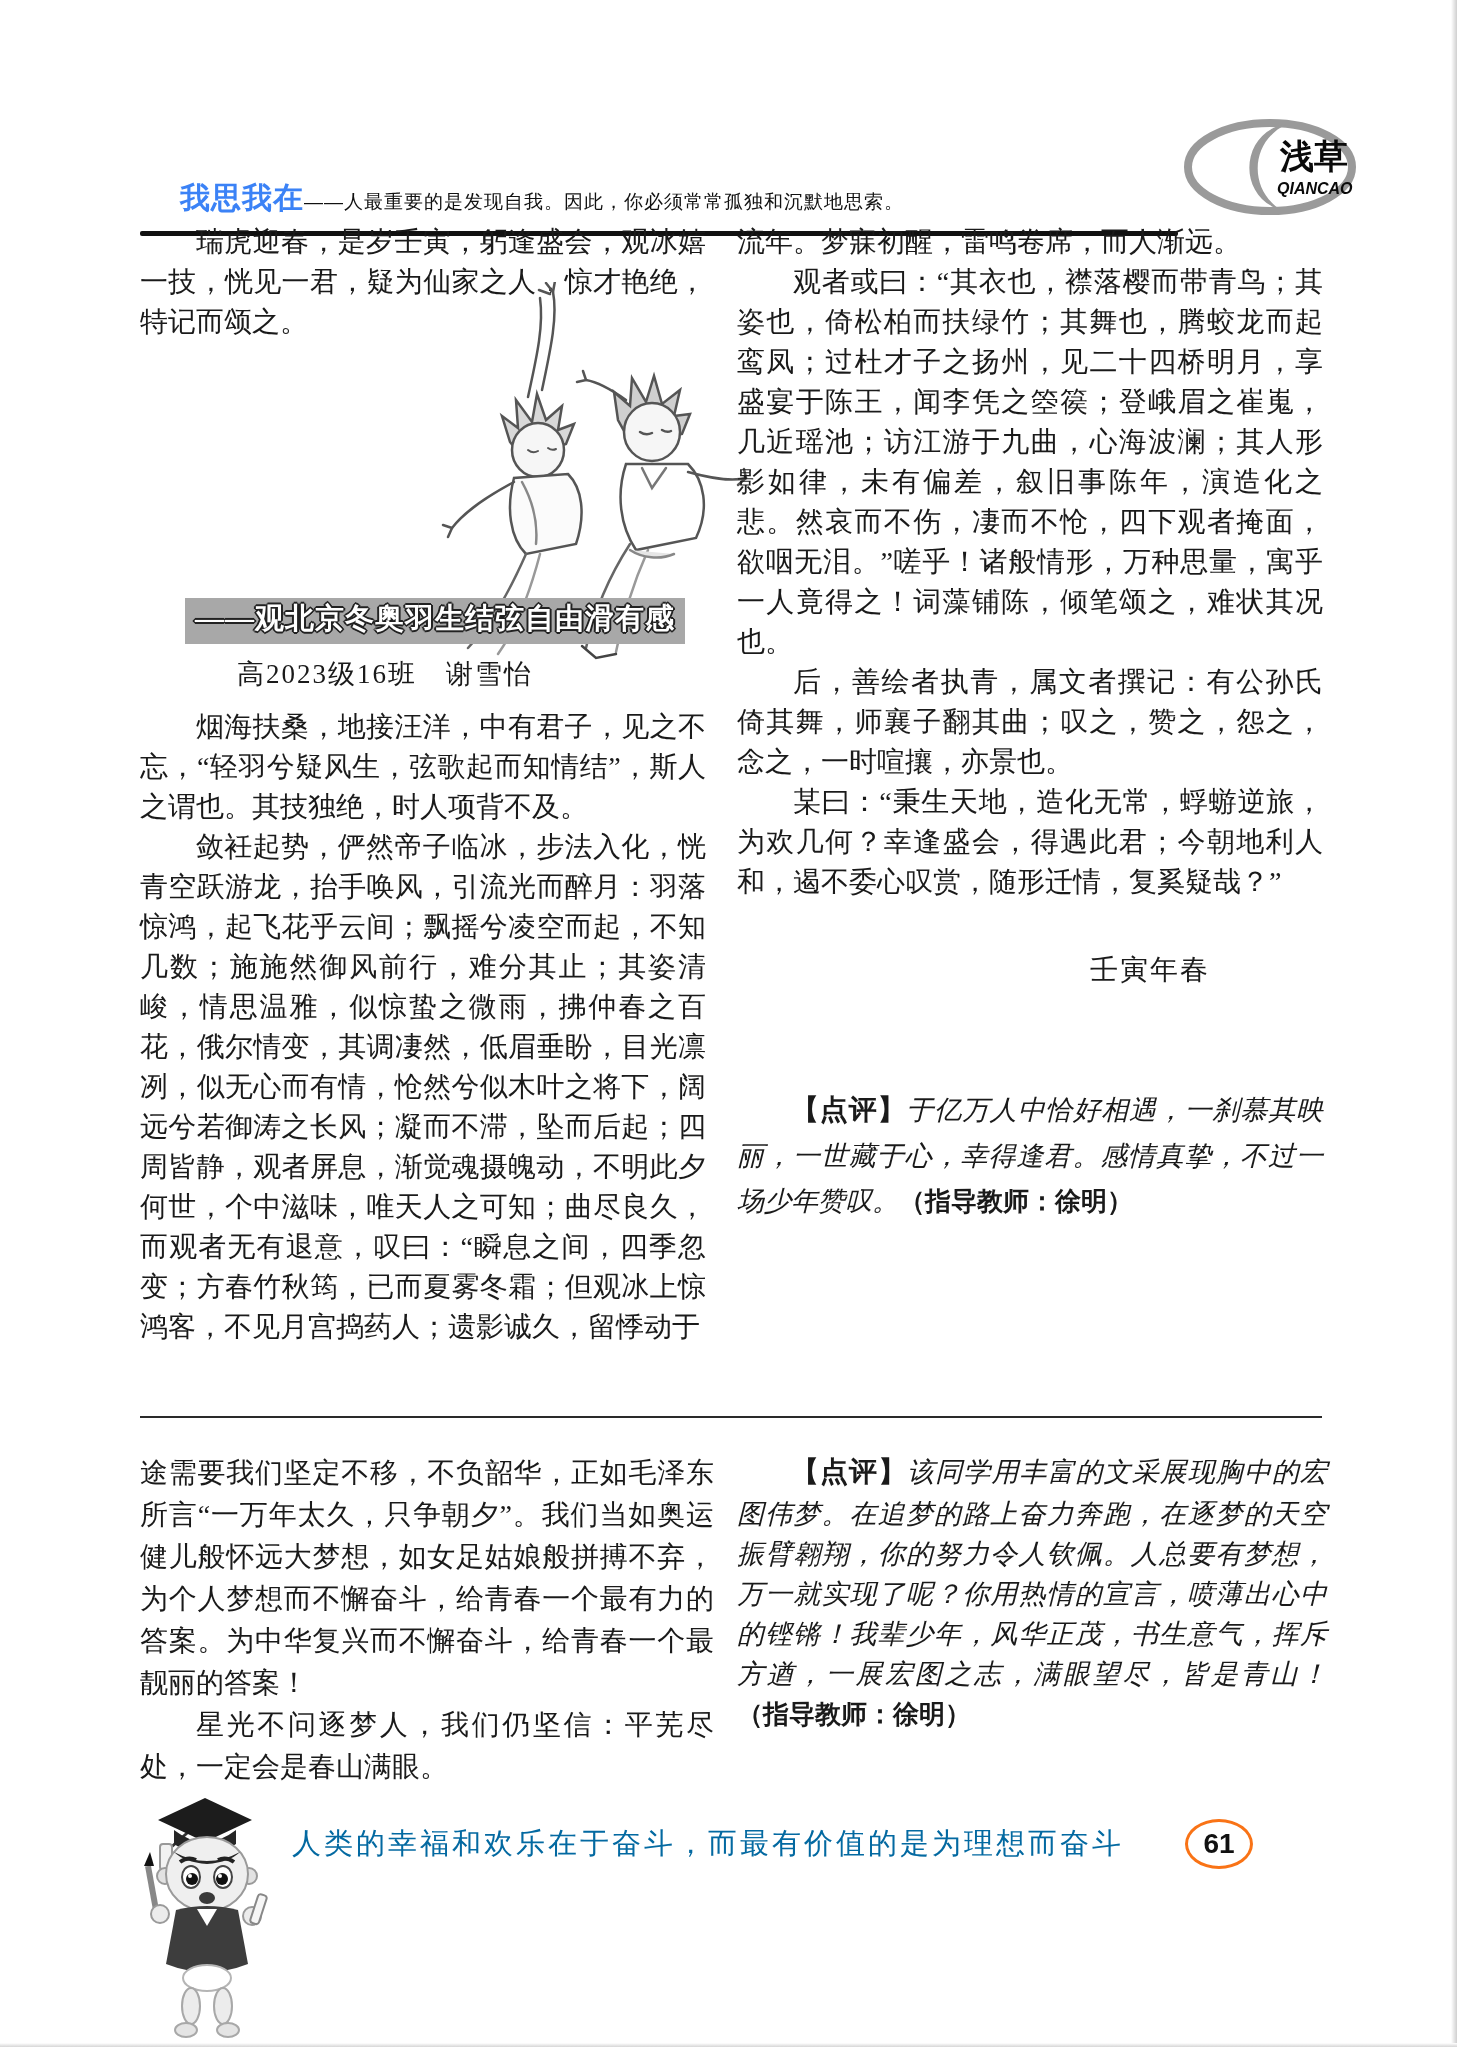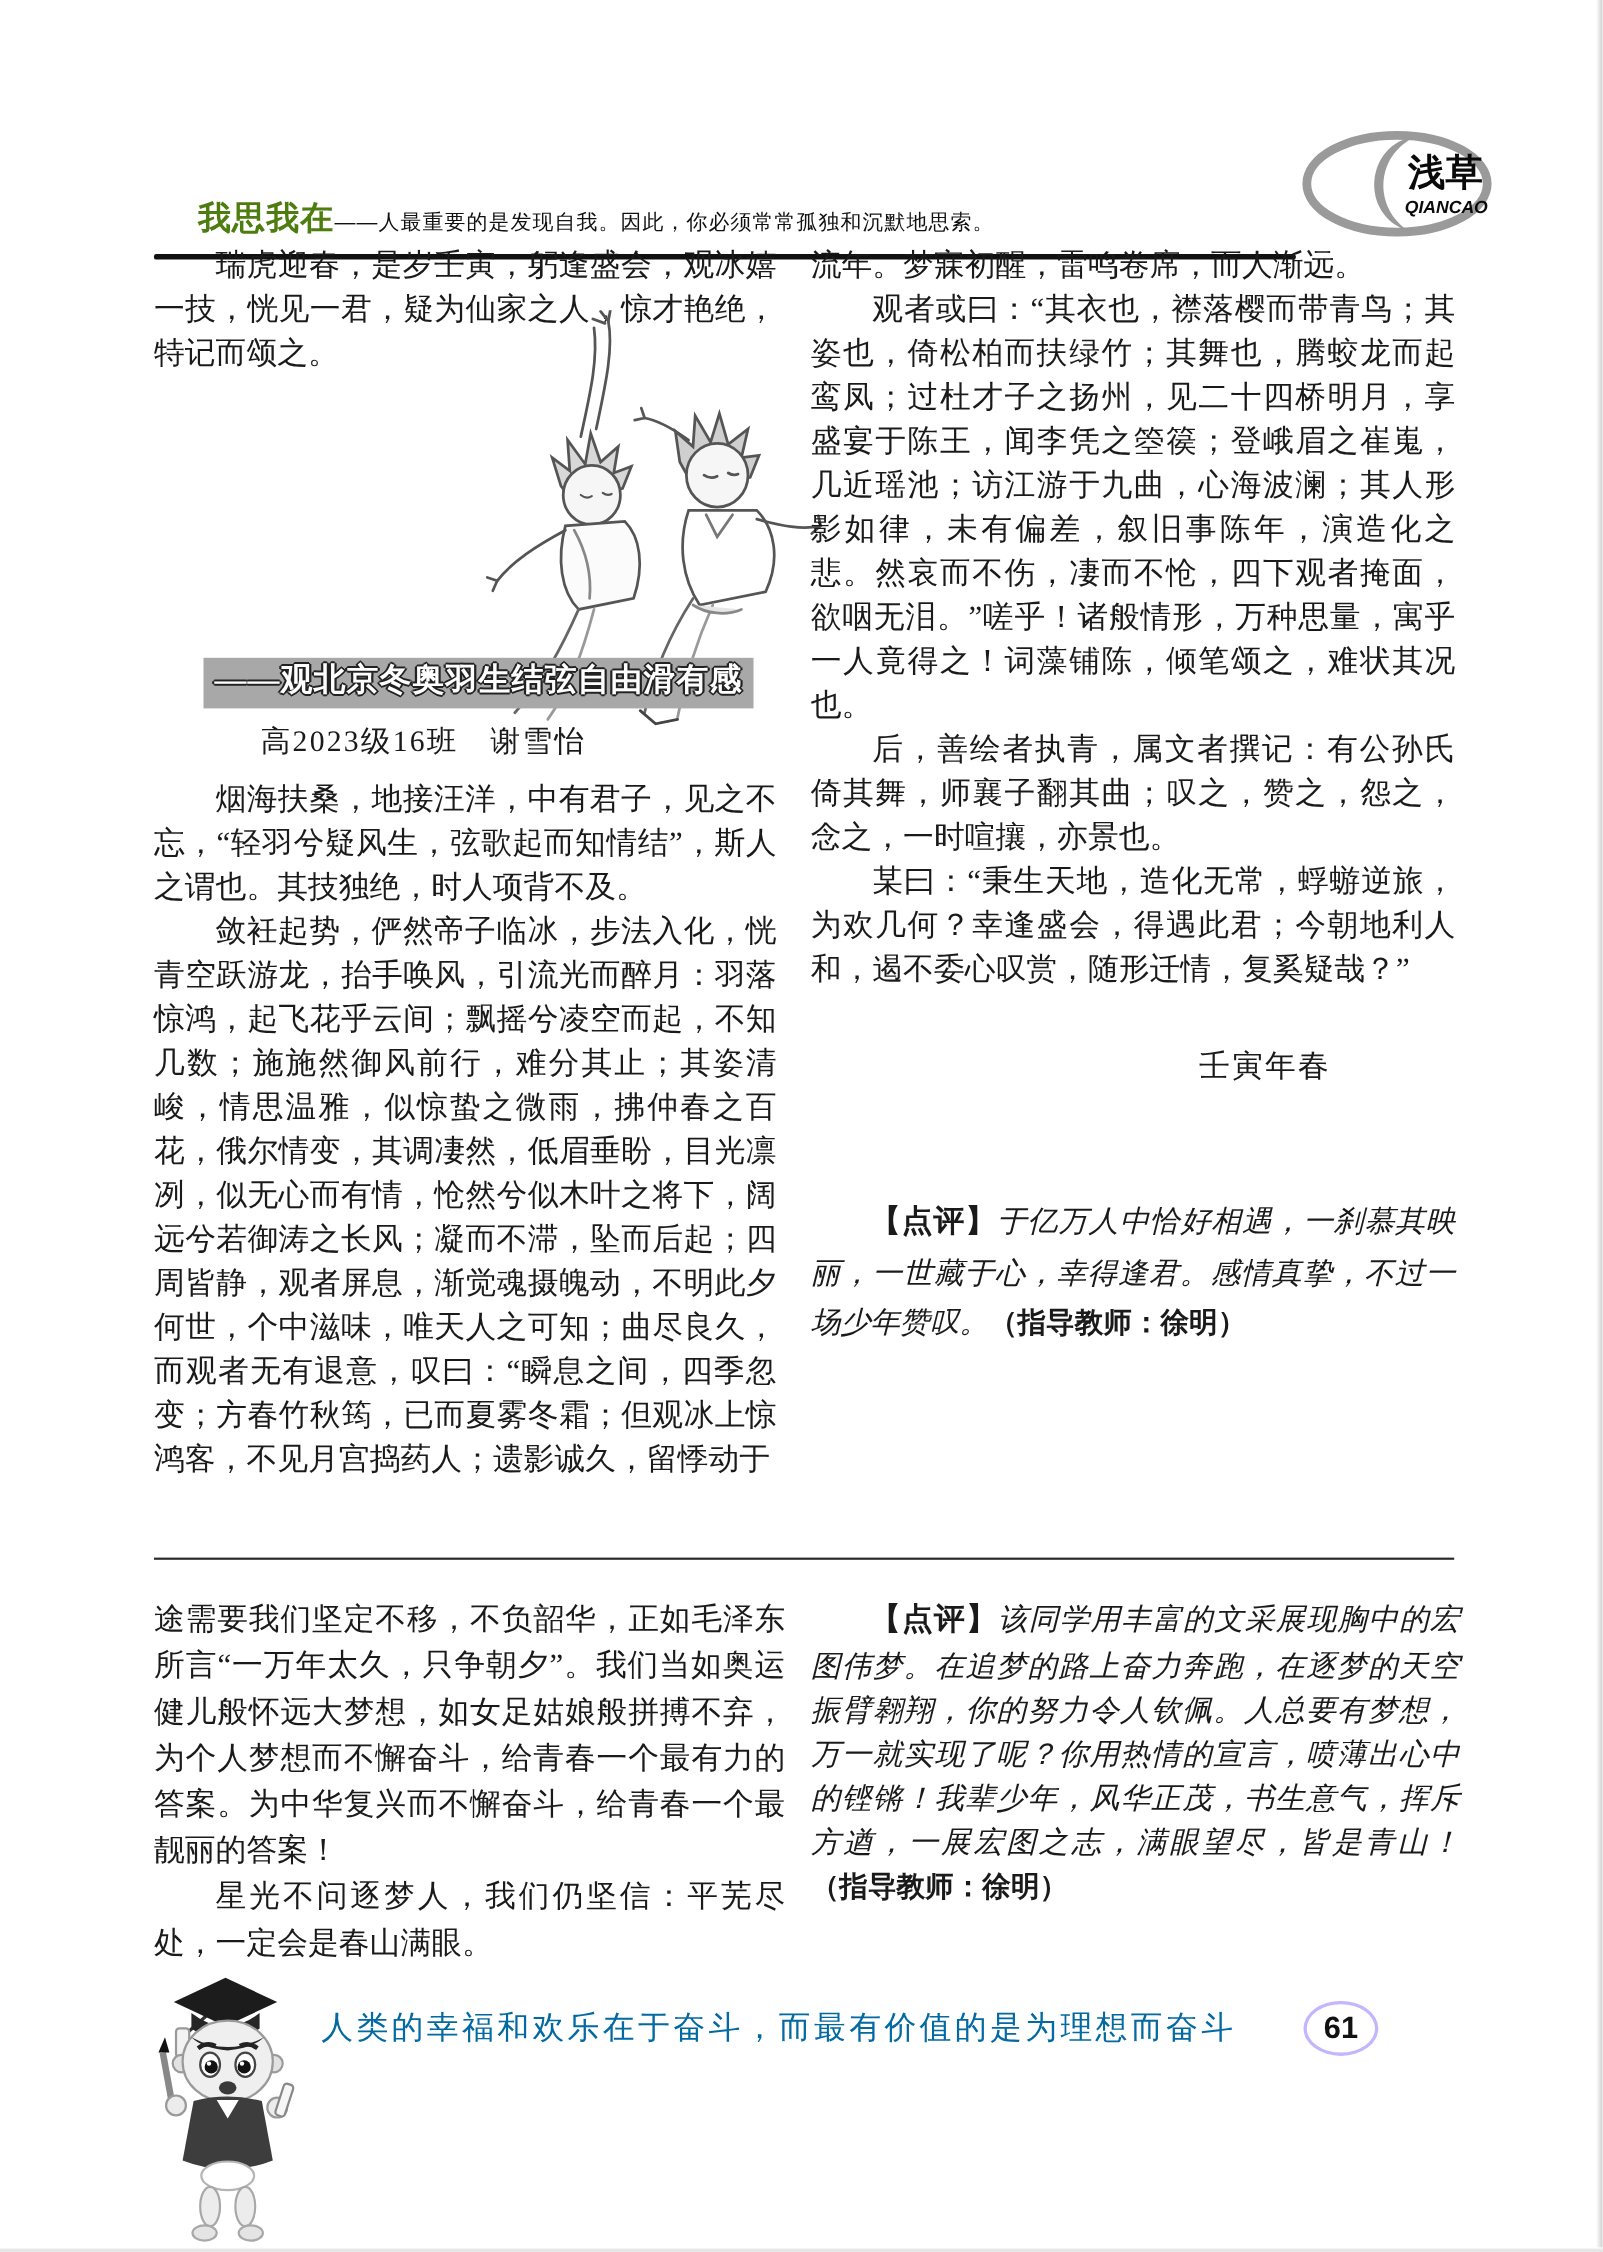--- a/index.html
+++ b/index.html
@@ -13,21 +13,21 @@
   }
   .scan-edge-right{position:absolute;right:0;top:0;width:6px;height:100%;background:linear-gradient(to right,#fff,#cfcfcf);}
   .scan-edge-bottom{position:absolute;left:0;bottom:0;width:100%;height:4px;background:linear-gradient(to bottom,#fff,#d6d6d6);}
 
   
   .header-row{
     position:absolute;left:180px;top:178px;width:1000px;
     font-family:"Liberation Sans","DejaVu Sans",sans-serif;
     white-space:nowrap;
   }
-  .header-title{font-weight:900;font-size:30px;letter-spacing:1px;color:#4d7c0f;}
+  .header-title{font-weight:900;font-size:30px;letter-spacing:1px;color:#3b82f6;}
   .header-tagline{font-size:19px;color:#111;letter-spacing:1px;}
   .header-rule{position:absolute;left:140px;top:231px;width:1038px;height:5px;background:#111;border-radius:2px;}
   .logo{position:absolute;left:1183px;top:116px;width:174px;height:102px;}
 
   
   .col{position:absolute;top:222px;font-size:28px;line-height:40px;text-align:justify;}
   .col-left{left:140px;width:566px;height:1180px;}
   .col-right{left:737px;width:586px;height:1180px;}
   .col p{margin:0;}
   .indent{text-indent:2em;}
@@ -68,21 +68,21 @@
 
   
   .mascot{position:absolute;left:128px;top:1782px;width:155px;height:262px;}
   .motto{
     position:absolute;left:292px;top:1824px;width:880px;
     font-family:"Liberation Sans","DejaVu Sans",sans-serif;
     font-size:29px;color:#0369a1;letter-spacing:3px;white-space:nowrap;
   }
   .page-badge{
     position:absolute;left:1185px;top:1819px;width:62px;height:44px;
-    border:3px solid #c4b5fd;border-radius:50%;
+    border:3px solid #f97316;border-radius:50%;
     display:flex;align-items:center;justify-content:center;
     font-family:"Liberation Sans","DejaVu Sans",sans-serif;
     font-size:28px;font-weight:bold;color:#111;
   }
 </style>
 </head>
 <body>
 
 <div class="page">
 

